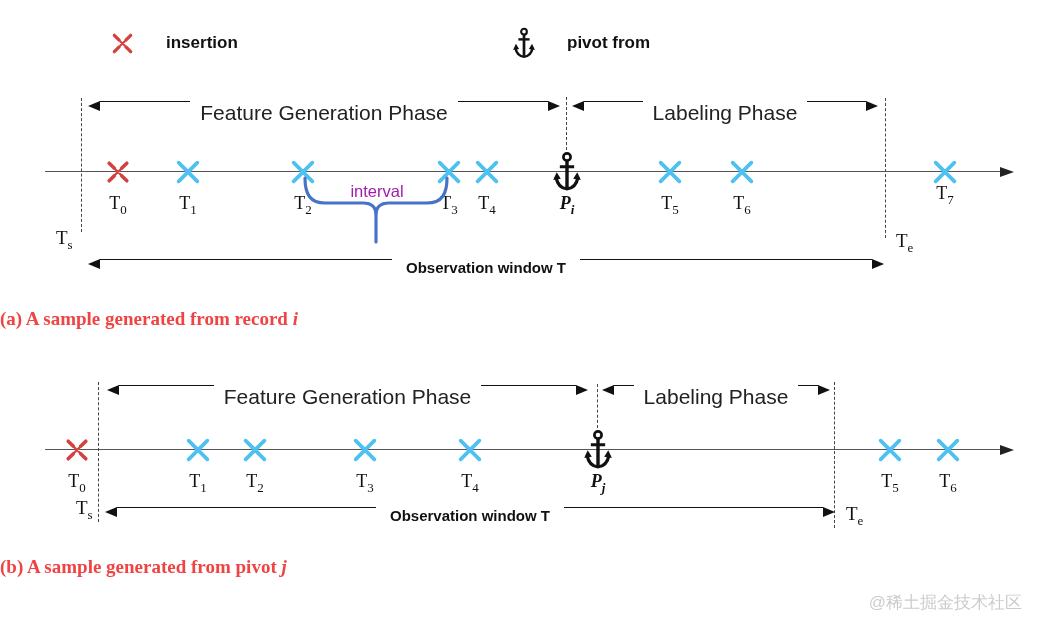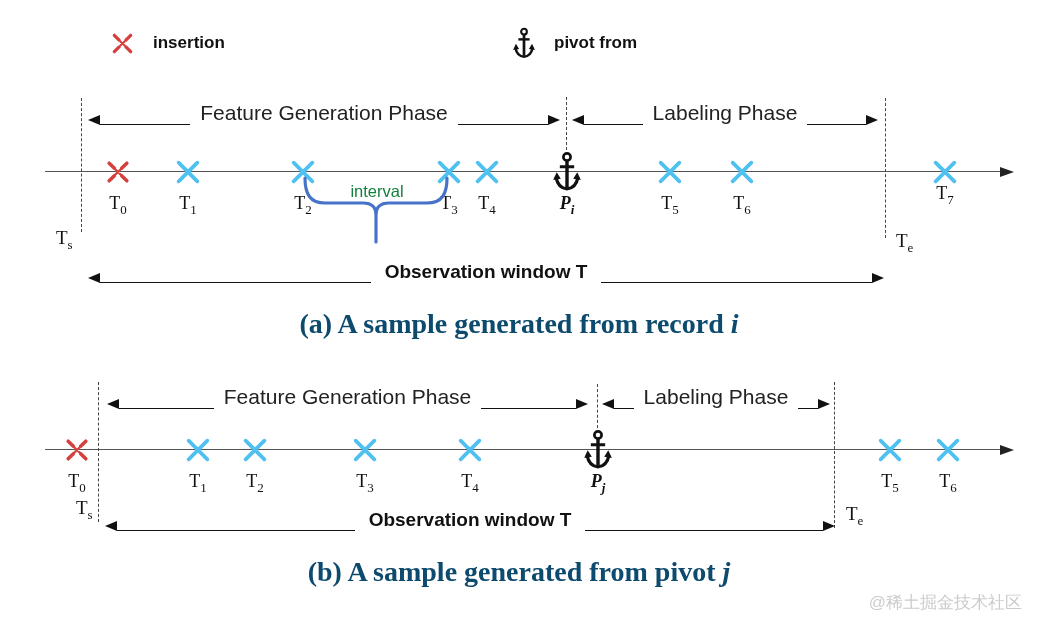--- a/index.html
+++ b/index.html
@@ -1,54 +1,54 @@
 <!DOCTYPE html>
 <html><head>
 <meta charset="utf-8">
 <style>
   html,body{margin:0;padding:0;background:#ffffff;}
   .page{position:relative;width:1038px;height:632px;background:#fff;overflow:hidden;
         font-family:"Liberation Sans",sans-serif;color:#1a1a1a;}
 
   
-  .legend-item{position:absolute;top:26px;height:34px;display:flex;align-items:center;gap:18px;}
+  .legend-item{position:absolute;top:26px;height:34px;display:flex;align-items:center;gap:31px;}
   .legend-label{font-size:17px;font-weight:bold;color:#111;white-space:nowrap;}
   .legend-icon{display:flex;align-items:center;justify-content:center;}
 
   
   .timeline{position:absolute;height:0;border-top:1.6px solid #555;}
   .tl-arrow{position:absolute;width:0;height:0;
             border-top:5.5px solid transparent;border-bottom:5.5px solid transparent;
             border-left:14px solid #222;}
   .vdash{position:absolute;width:0;border-left:1.6px dashed #444;}
 
   
-  .dbl-arrow{position:absolute;display:flex;align-items:flex-end;height:24px;}
+  .dbl-arrow{position:absolute;display:flex;align-items:flex-start;height:24px;}
   .ah-l{width:0;height:0;border-top:5px solid transparent;border-bottom:5px solid transparent;
         border-right:12px solid #111;flex:0 0 auto;}
   .ah-r{width:0;height:0;border-top:5px solid transparent;border-bottom:5px solid transparent;
         border-left:12px solid #111;flex:0 0 auto;}
   .aline{flex:1 1 auto;height:0;border-top:1.8px solid #111;}
   .phase-text{flex:0 0 auto;margin:0 10px;font-size:21px;font-weight:400;color:#222;white-space:nowrap;}
-  .obs-text{flex:0 0 auto;margin:0 14px;font-size:19px;font-weight:bold;color:#111;white-space:nowrap;}
+  .obs-text{flex:0 0 auto;margin:0 14px;font-size:15px;font-weight:bold;color:#111;white-space:nowrap;}
 
   
   .mark{position:absolute;transform:translate(-50%,-50%);line-height:0;}
   .tick-label{position:absolute;transform:translateX(-50%);
               font-family:"Liberation Serif",serif;font-size:18px;color:#111;white-space:nowrap;}
   .tick-label sub, .tn sub{font-size:13px;}
   .pivot-label{font-weight:bold;font-style:italic;font-size:18px;}
   .tn{position:absolute;font-family:Liberation Serif, serif;font-size:19px;color:#111;}
 
-  .interval-label{position:absolute;transform:translateX(-50%);font-size:16.5px;color:#15803d;}
+  .interval-label{position:absolute;transform:translateX(-50%);font-size:16.5px;color:#a21caf;}
   .brace-svg{position:absolute;}
 
   
-  .caption{position:absolute;left:0;width:100%;text-align:center;
-           font-family:"Liberation Serif",serif;font-weight:bold;font-size:28px;color:#0c4a6e;}
+  .caption{position:absolute;left:0;width:100%;
+           font-family:"Liberation Serif",serif;font-weight:bold;font-size:19px;color:#ef4444;}
   .caption i{font-family:"Liberation Serif",serif;}
   .watermark{position:absolute;font-size:17px;}
 </style>
 </head>
 <body>
 
 <div class="page">
 
   <div class="legend-item" style="left:110px">
     <span class="legend-icon">

